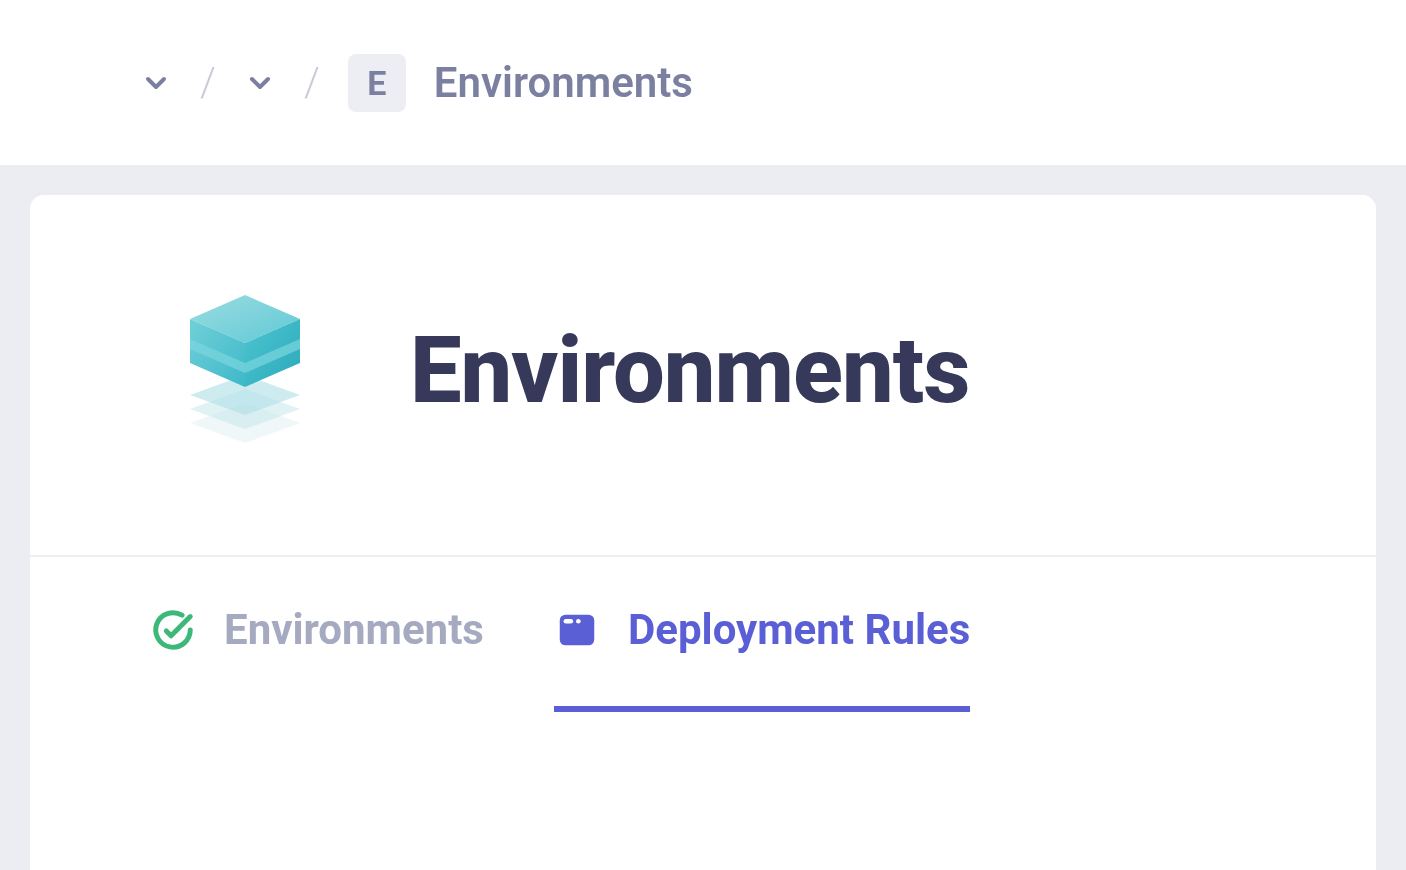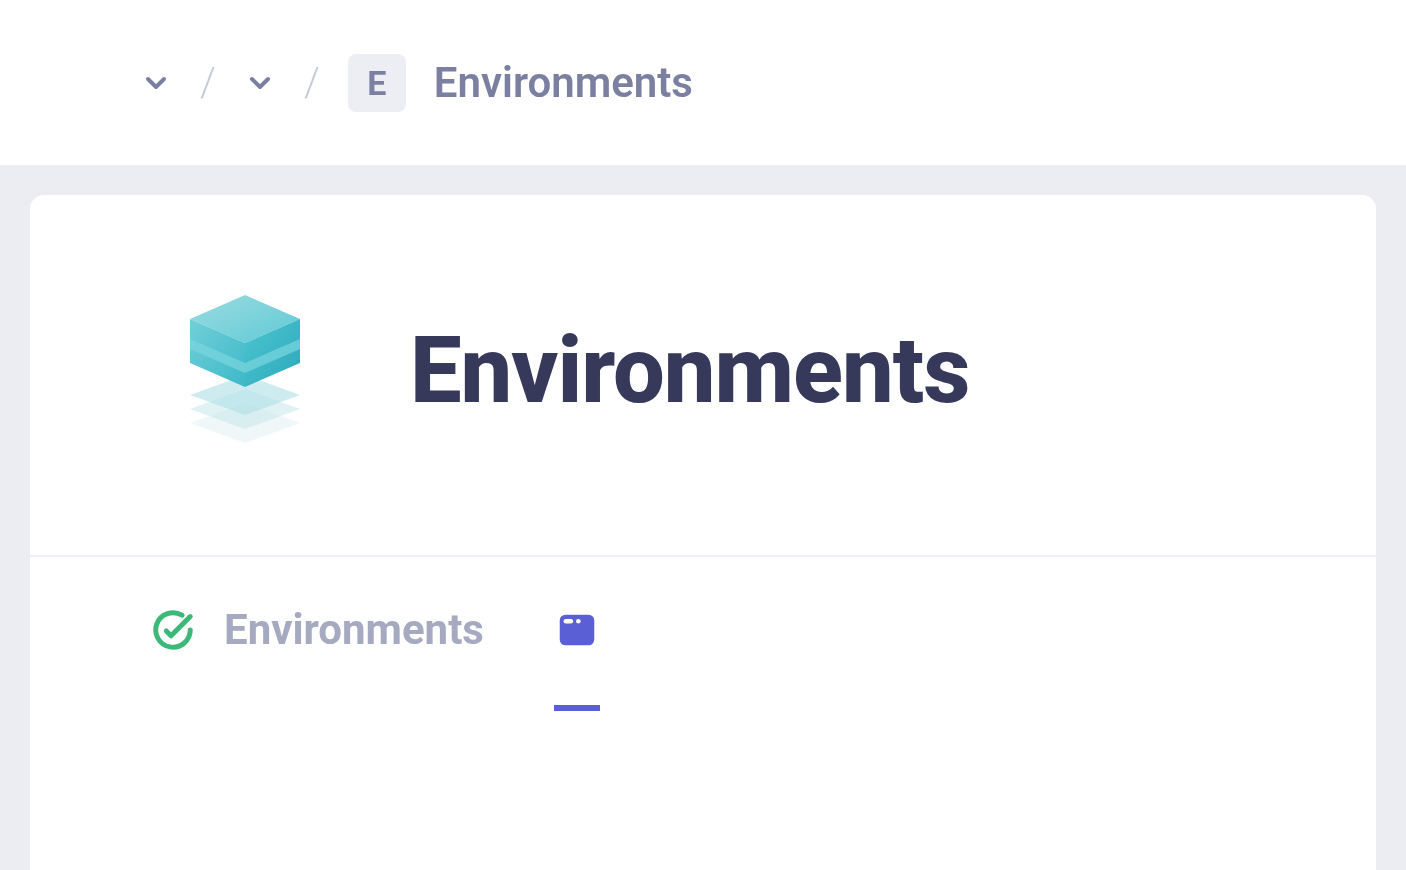--- a/index.html
+++ b/index.html
@@ -190,16 +190,17 @@
         <span class="tab-label">Environments</span>
       </div>
       <div class="tab tab-active active">
         <span class="tab-icon">
           <svg viewBox="0 0 24 24">
             <rect x="3" y="4" width="18" height="16" rx="3" fill="#5b5fd6"></rect>
             <rect x="5" y="6.2" width="5" height="2.4" rx="1.2" fill="#ffffff"></rect>
             <rect x="11.5" y="6.2" width="2.4" height="2.4" rx="1.2" fill="#ffffff"></rect>
           </svg>
         </span>
+        <span class="tab-label">Deployment Rules</span>
       </div>
     </div>
   </div>
 </div>
 
 </body></html>

